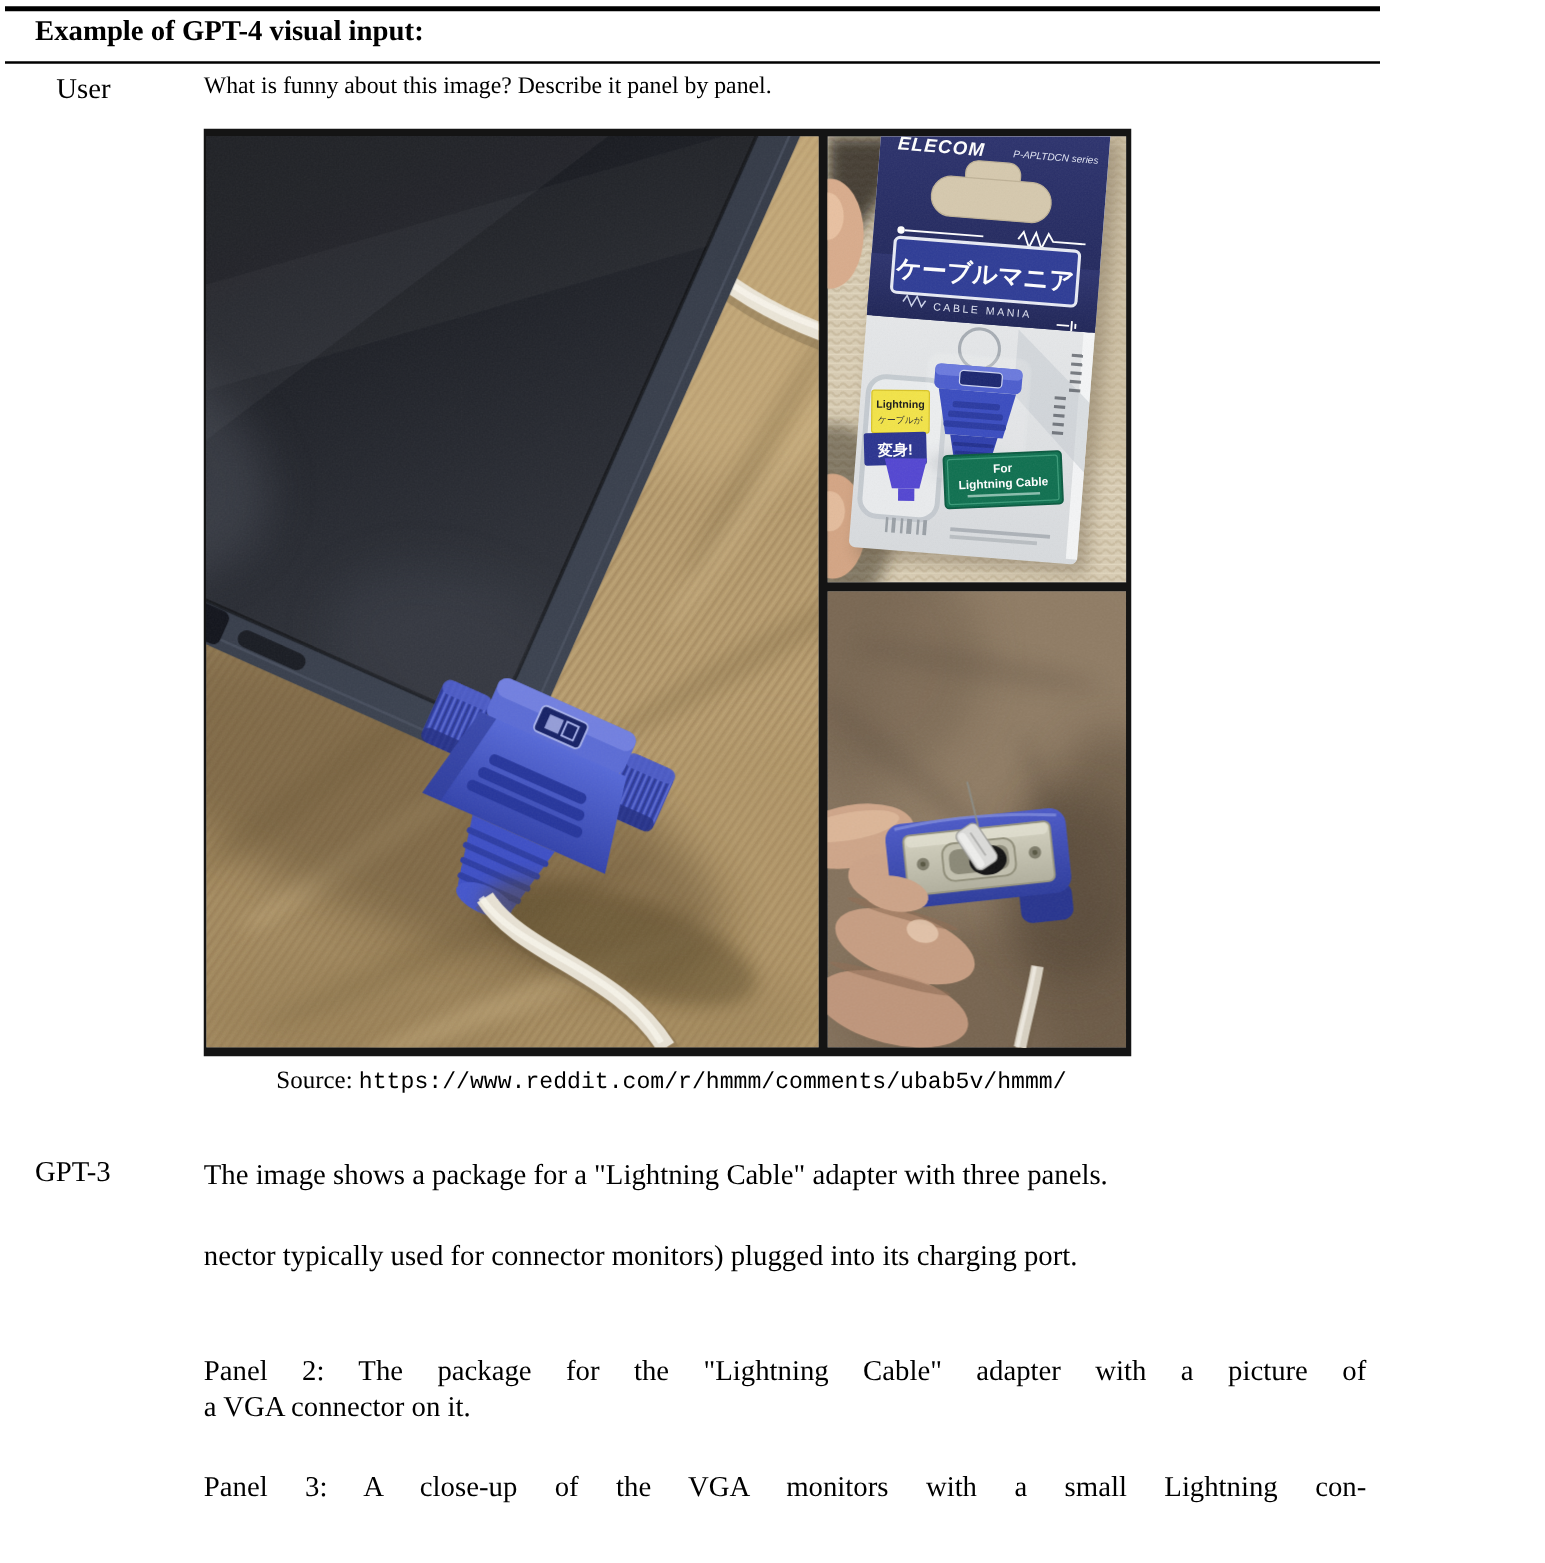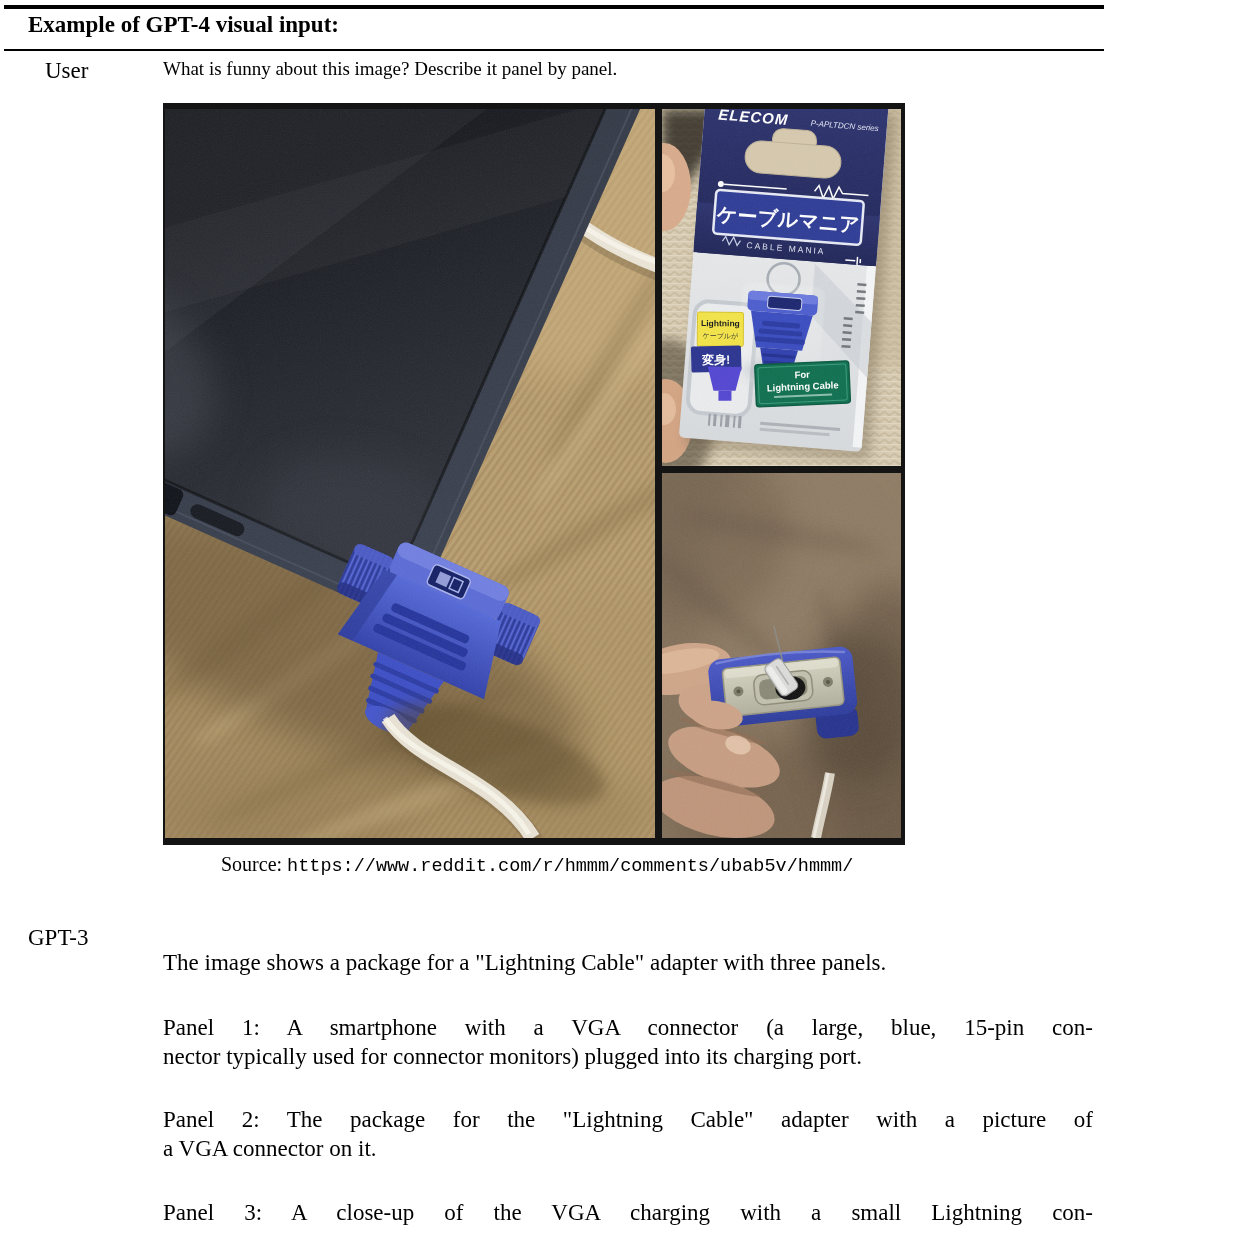--- a/index.html
+++ b/index.html
@@ -17,21 +17,21 @@
   .figure-frame{position:absolute;left:163px;top:103px;width:742px;height:742px;background:#141414;}
   .panel{position:absolute;overflow:hidden;background:#777;}
   .panel svg{display:block;}
   .panel-phone{left:2px;top:6px;width:490px;height:729px;}
   .panel-package{left:499px;top:6px;width:239px;height:357px;}
   .panel-closeup{left:499px;top:370px;width:239px;height:365px;}
 
   .source-line{position:absolute;left:173px;top:853px;font-size:20px;margin-left:48px;}
   .source-url{font-family:"Liberation Mono","DejaVu Sans Mono",monospace;font-size:18.5px;}
 
-  .gpt-block{position:absolute;left:163px;width:930px;font-size:23px;line-height:29px;margin-top:23px;}
+  .gpt-block{position:absolute;left:163px;width:930px;font-size:23px;line-height:29px;}
   .gpt-intro{top:925px;}
   .p1{top:990px;} .p2{top:1082px;} .p3{top:1175px;}
   .jline{text-align:justify;text-align-last:justify;}
   .nline{text-align:left;}
 
   svg text{font-family:"Liberation Sans","DejaVu Sans",sans-serif;}
 </style>
 </head>
 <body>
 
@@ -407,26 +407,25 @@
     <span class="source-url">https://www.reddit.com/r/hmmm/comments/ubab5v/hmmm/</span>
   </div>
 
   <div class="turn-label label-gpt">GPT-3</div>
 
   <div class="gpt-block gpt-intro">
     <div class="nline">The image shows a package for a "Lightning Cable" adapter with three panels.</div>
   </div>
 
   <div class="gpt-block p1">
-    <div class="jline">Panel 1:  A smartphone with a VGA connector (a large, blue, 15-pin con-</div>
     <div class="nline">nector typically used for connector monitors) plugged into its charging port.</div>
   </div>
 
   <div class="gpt-block p2">
     <div class="jline">Panel 2:  The package for the "Lightning Cable" adapter with a picture of</div>
     <div class="nline">a VGA connector on it.</div>
   </div>
 
   <div class="gpt-block p3">
-    <div class="jline">Panel 3:  A close-up of the VGA charging with a small Lightning con-</div>
+    <div class="jline">Panel 3:  A close-up of the VGA monitors with a small Lightning con-</div>
   </div>
 
 </div>
 
 </body></html>

